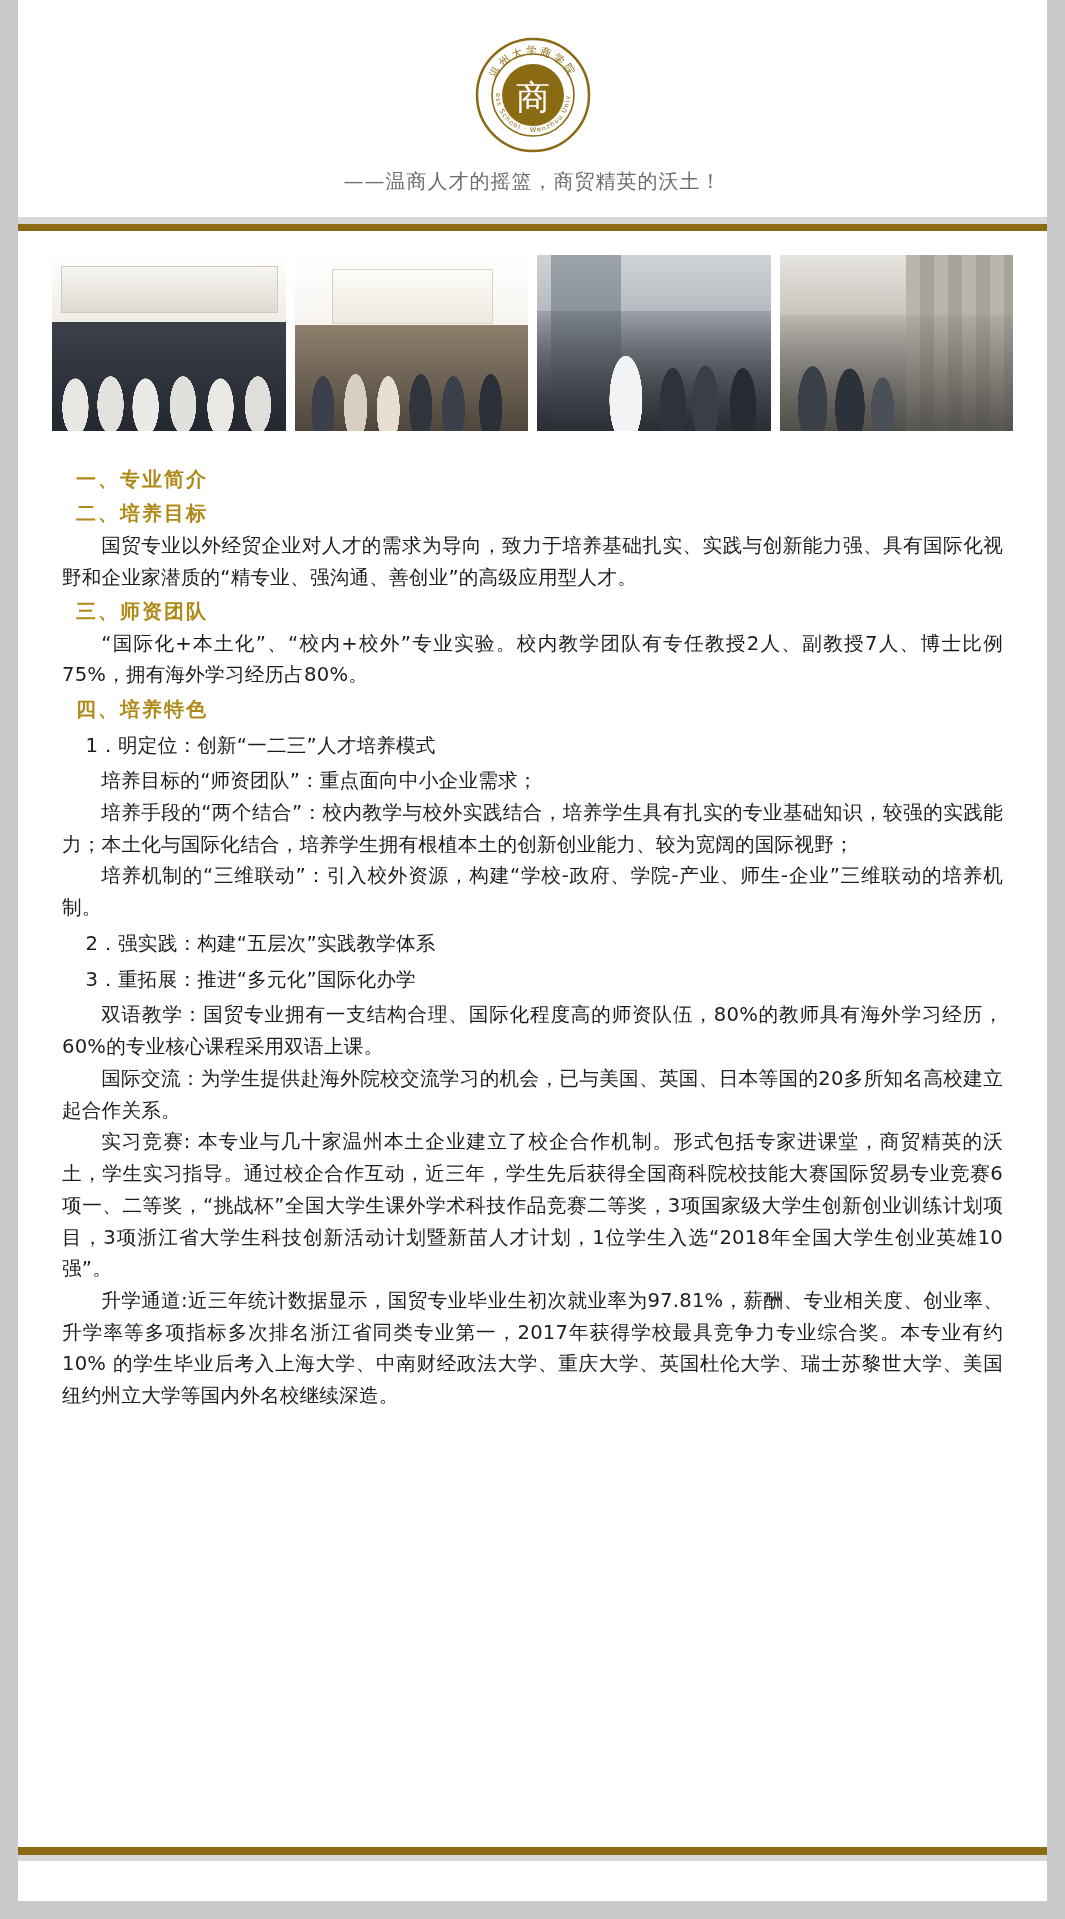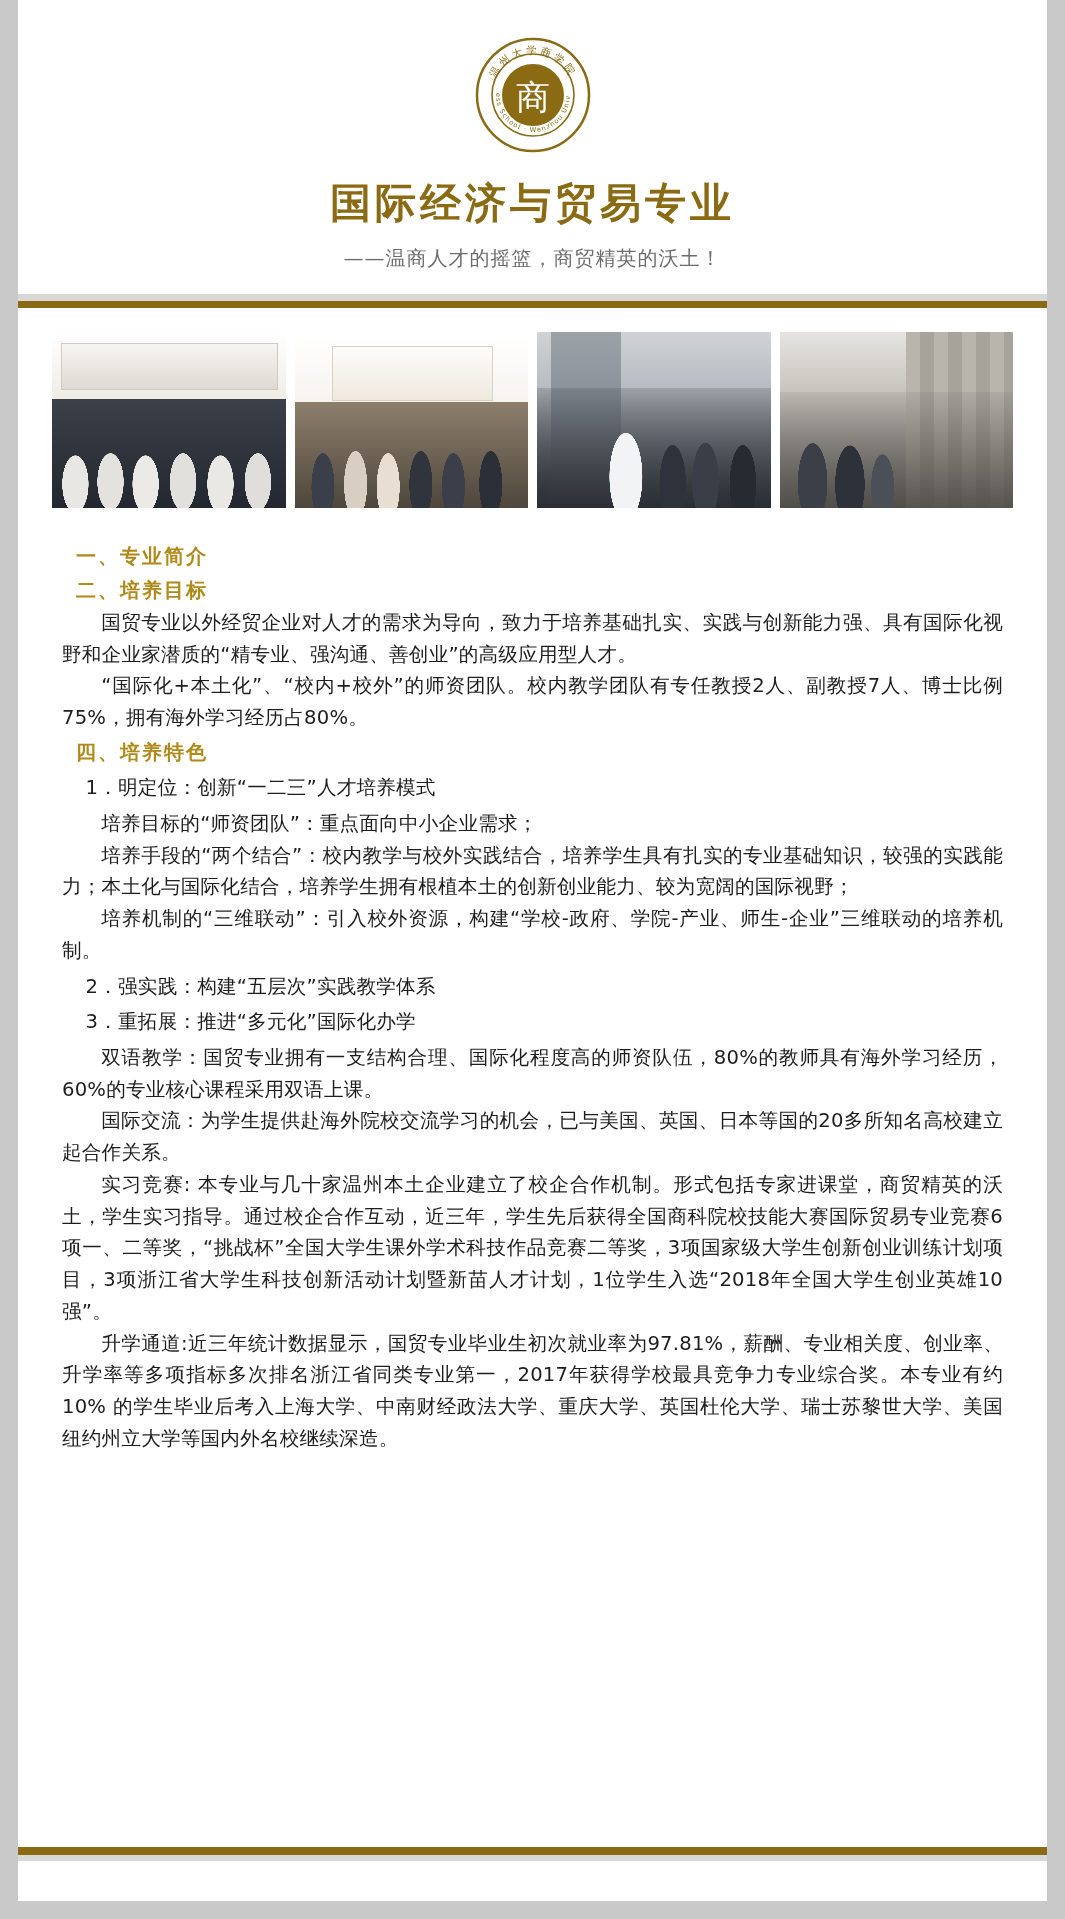--- a/index.html
+++ b/index.html
@@ -237,21 +237,20 @@
               <textPath href="#arcTop" startOffset="50%" text-anchor="middle">温州大学商学院</textPath>
             </text>
             <path id="arcBottom" d="M 22 59 A 37 37 0 0 0 96 59" fill="none"></path>
             <text font-size="6.6" fill="#8a6a12" font-family="DejaVu Sans, sans-serif" letter-spacing="1.2">
               <textPath href="#arcBottom" startOffset="50%" text-anchor="middle">Business School · Wenzhou University</textPath>
             </text>
           </svg>
         </div>
       </div>
 
-      <div class="main-title">国际经济与贸易专业</div>
       <div class="subtitle">——温商人才的摇篮，商贸精英的沃土！</div>
 
       <div class="gold-divider">
         <div class="bar-grey"></div>
         <div class="bar-gold"></div>
       </div>
     </div>
 
     <div class="photo-strip">
       <div class="photo p1"></div>
@@ -260,21 +259,22 @@
       <div class="photo p4"></div>
     </div>
 
     <div class="content">
 
       <div class="section-head">一、专业简介</div>
 
       <div class="section-head">二、培养目标</div>
       <p class="para">国贸专业以外经贸企业对人才的需求为导向，致力于培养基础扎实、实践与创新能力强、具有国际化视野和企业家潜质的“精专业、强沟通、善创业”的高级应用型人才。</p>
 
-      <p class="para">“国际化+本土化”、“校内+校外”的师资团队。校内教学团队有专任教授2人、副教授7人、博士比例75%，拥有海外学习经历占80%。</p>
+      <div class="section-head">三、师资团队</div>
+      <p class="para">“国际化+本土化”、“校内+校外”专业实验。校内教学团队有专任教授2人、副教授7人、博士比例75%，拥有海外学习经历占80%。</p>
 
       <div class="section-head">四、培养特色</div>
       <p class="item">1．明定位：创新“一二三”人才培养模式</p>
       <p class="para sub">培养目标的“师资团队”：重点面向中小企业需求；</p>
       <p class="para sub">培养手段的“两个结合”：校内教学与校外实践结合，培养学生具有扎实的专业基础知识，较强的实践能力；本土化与国际化结合，培养学生拥有根植本土的创新创业能力、较为宽阔的国际视野；</p>
       <p class="para sub">培养机制的“三维联动”：引入校外资源，构建“学校-政府、学院-产业、师生-企业”三维联动的培养机制。</p>
       <p class="item">2．强实践：构建“五层次”实践教学体系</p>
       <p class="item">3．重拓展：推进“多元化”国际化办学</p>
       <p class="para sub">双语教学：国贸专业拥有一支结构合理、国际化程度高的师资队伍，80%的教师具有海外学习经历，60%的专业核心课程采用双语上课。</p>
       <p class="para sub">国际交流：为学生提供赴海外院校交流学习的机会，已与美国、英国、日本等国的20多所知名高校建立起合作关系。</p>

